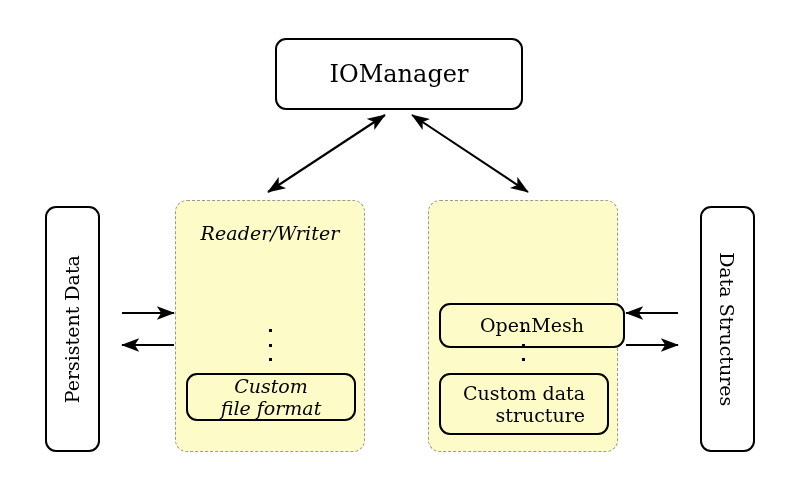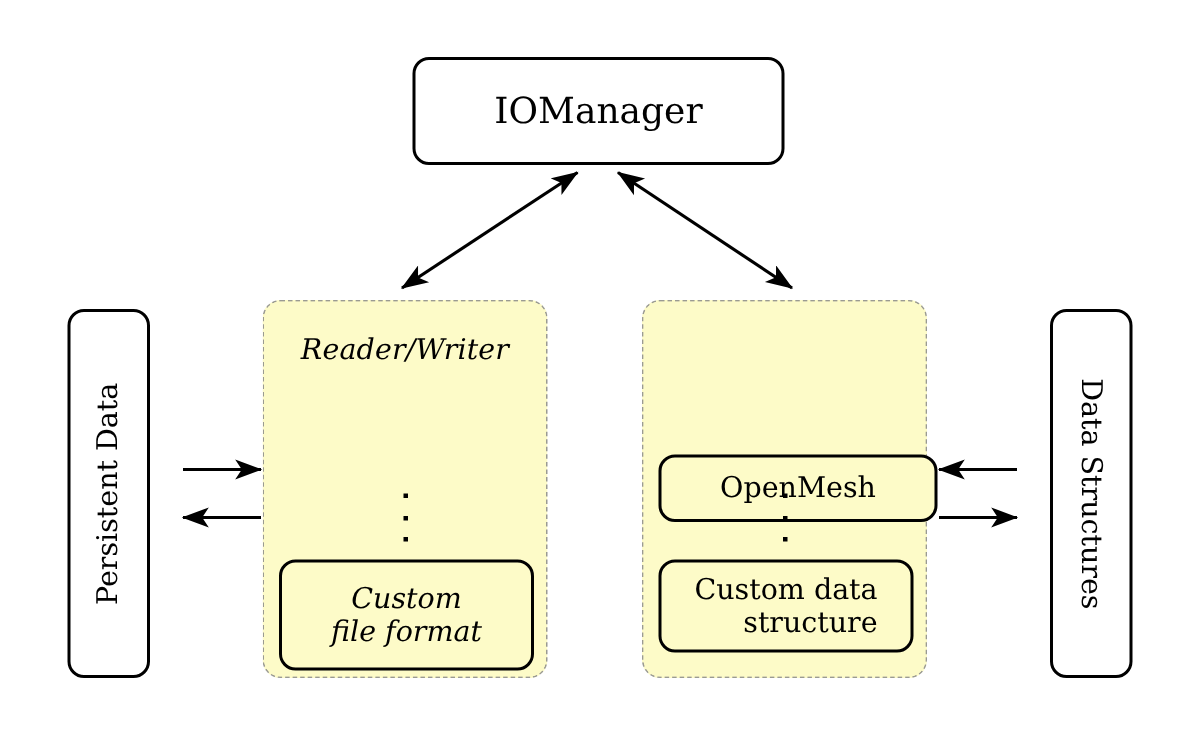--- a/index.html
+++ b/index.html
@@ -142,21 +142,21 @@
 
     <div class="group-title" style="top:21px;">Reader/Writer</div>
 
 
     <div class="vdots" style="left:50%; margin-left:-1.5px; top:128px; height:32px;">
       <i></i>
         <i></i>
         <i></i>
     </div>
 
-    <div class="abs node filled" style="left:10px; top:172px; width:170px; height:74px; font-size:19px;">
+    <div class="abs node filled" style="left:10px; top:172px; width:170px; height:48px; font-size:19px;">
       <span class="node-label">Custom
 file format</span>
     </div>
   </div>
 
   <div class="abs group" style="left:428px; top:200px; width:190px; height:252px;">
 
 
     <div class="abs node filled" style="left:10px; top:70px; width:186px; height:45px; font-size:19px;margin-top:32px;">
       <span class="node-label">OpenMesh</span>

